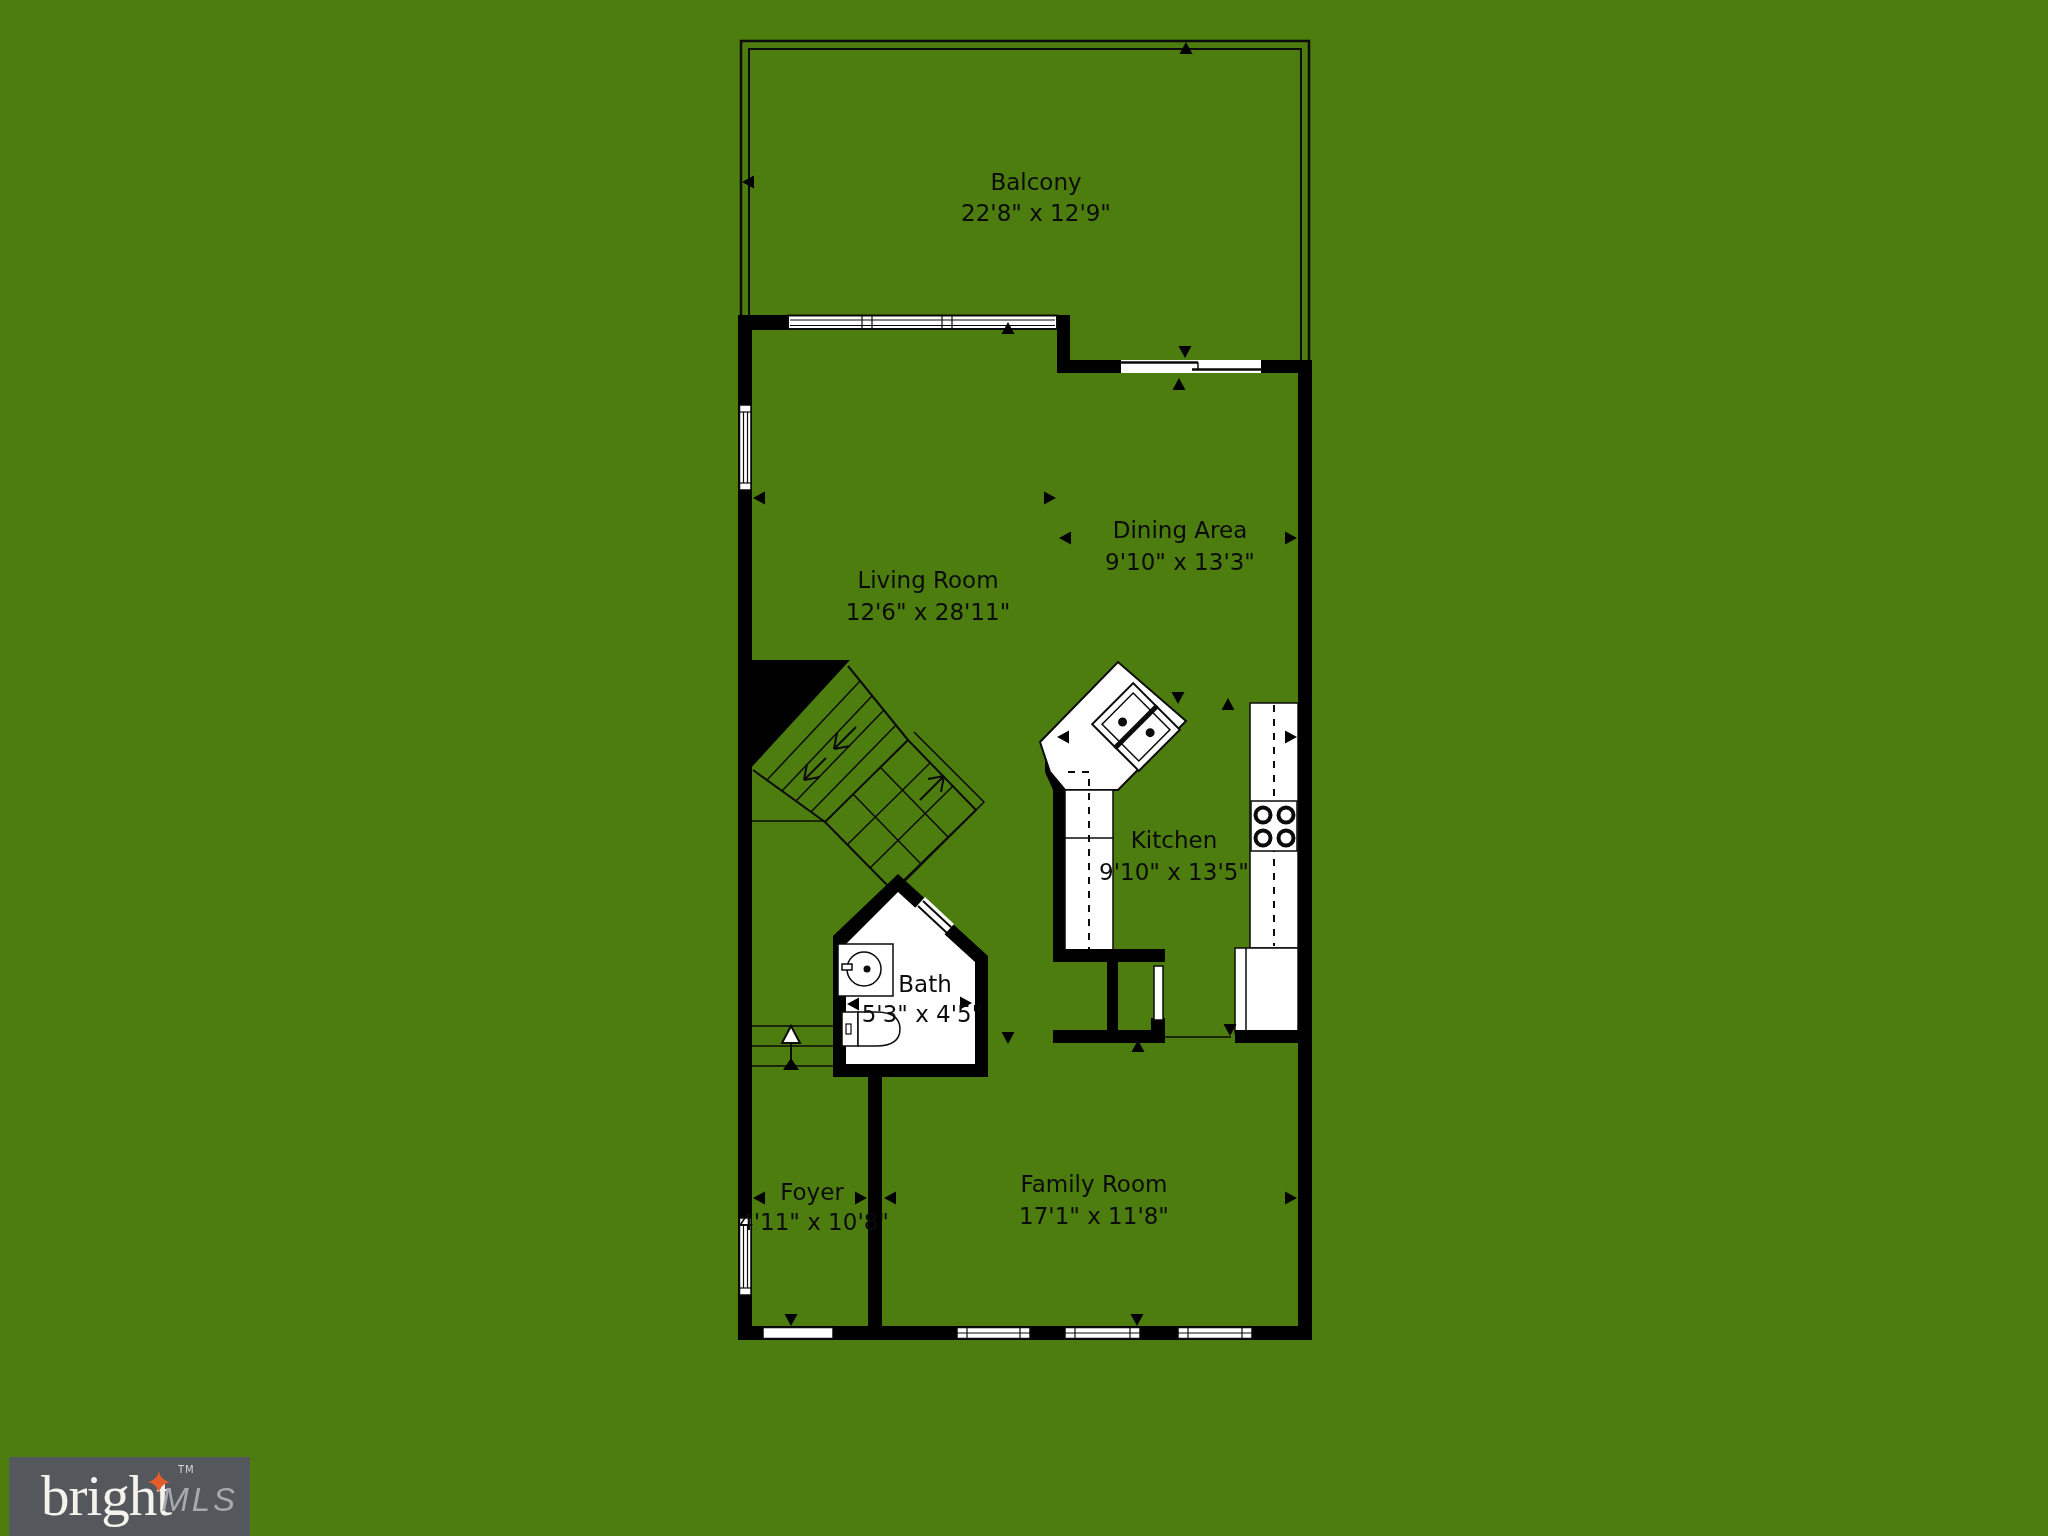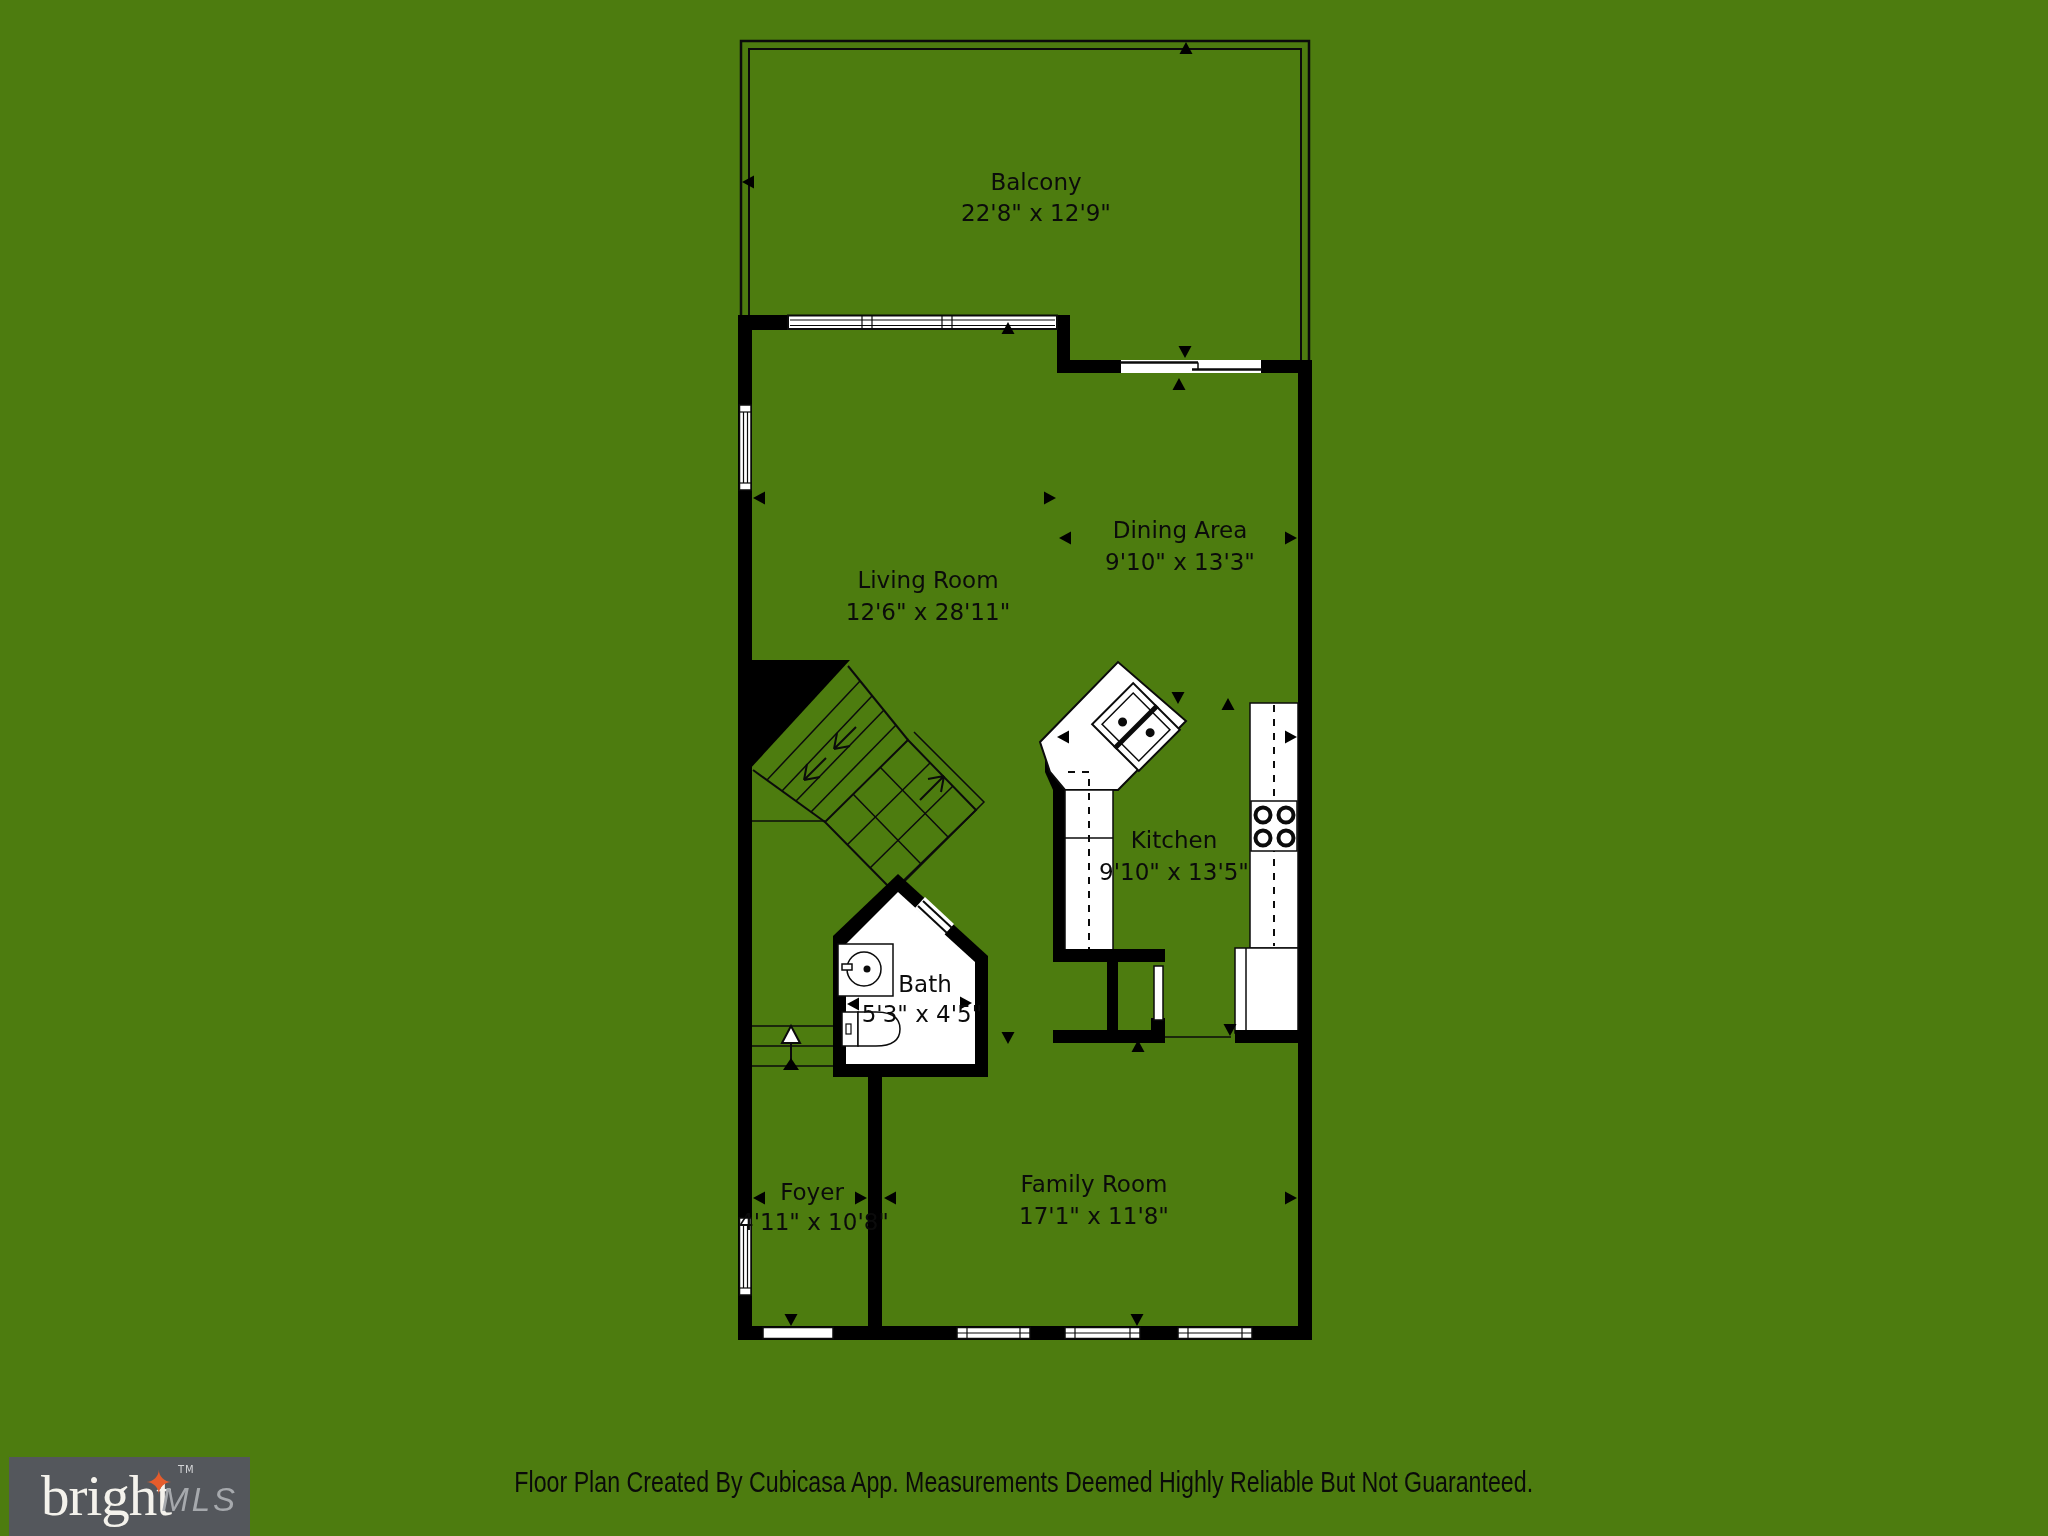--- a/index.html
+++ b/index.html
@@ -249,17 +249,14 @@
   </g>
 </svg>
 
   <div class="logo-box">
     <span class="logo-brand">bright</span>
     <span class="logo-star">✦</span>
     <span class="logo-tm">TM</span>
     <span class="logo-mls">MLS</span>
   </div>
 
-  <div class="disclaimer">
-    <span>Floor Plan Created By Cubicasa App. Measurements Deemed Highly Reliable But Not Guaranteed.</span>
-  </div>
 
 </div>
 
 </body></html>

